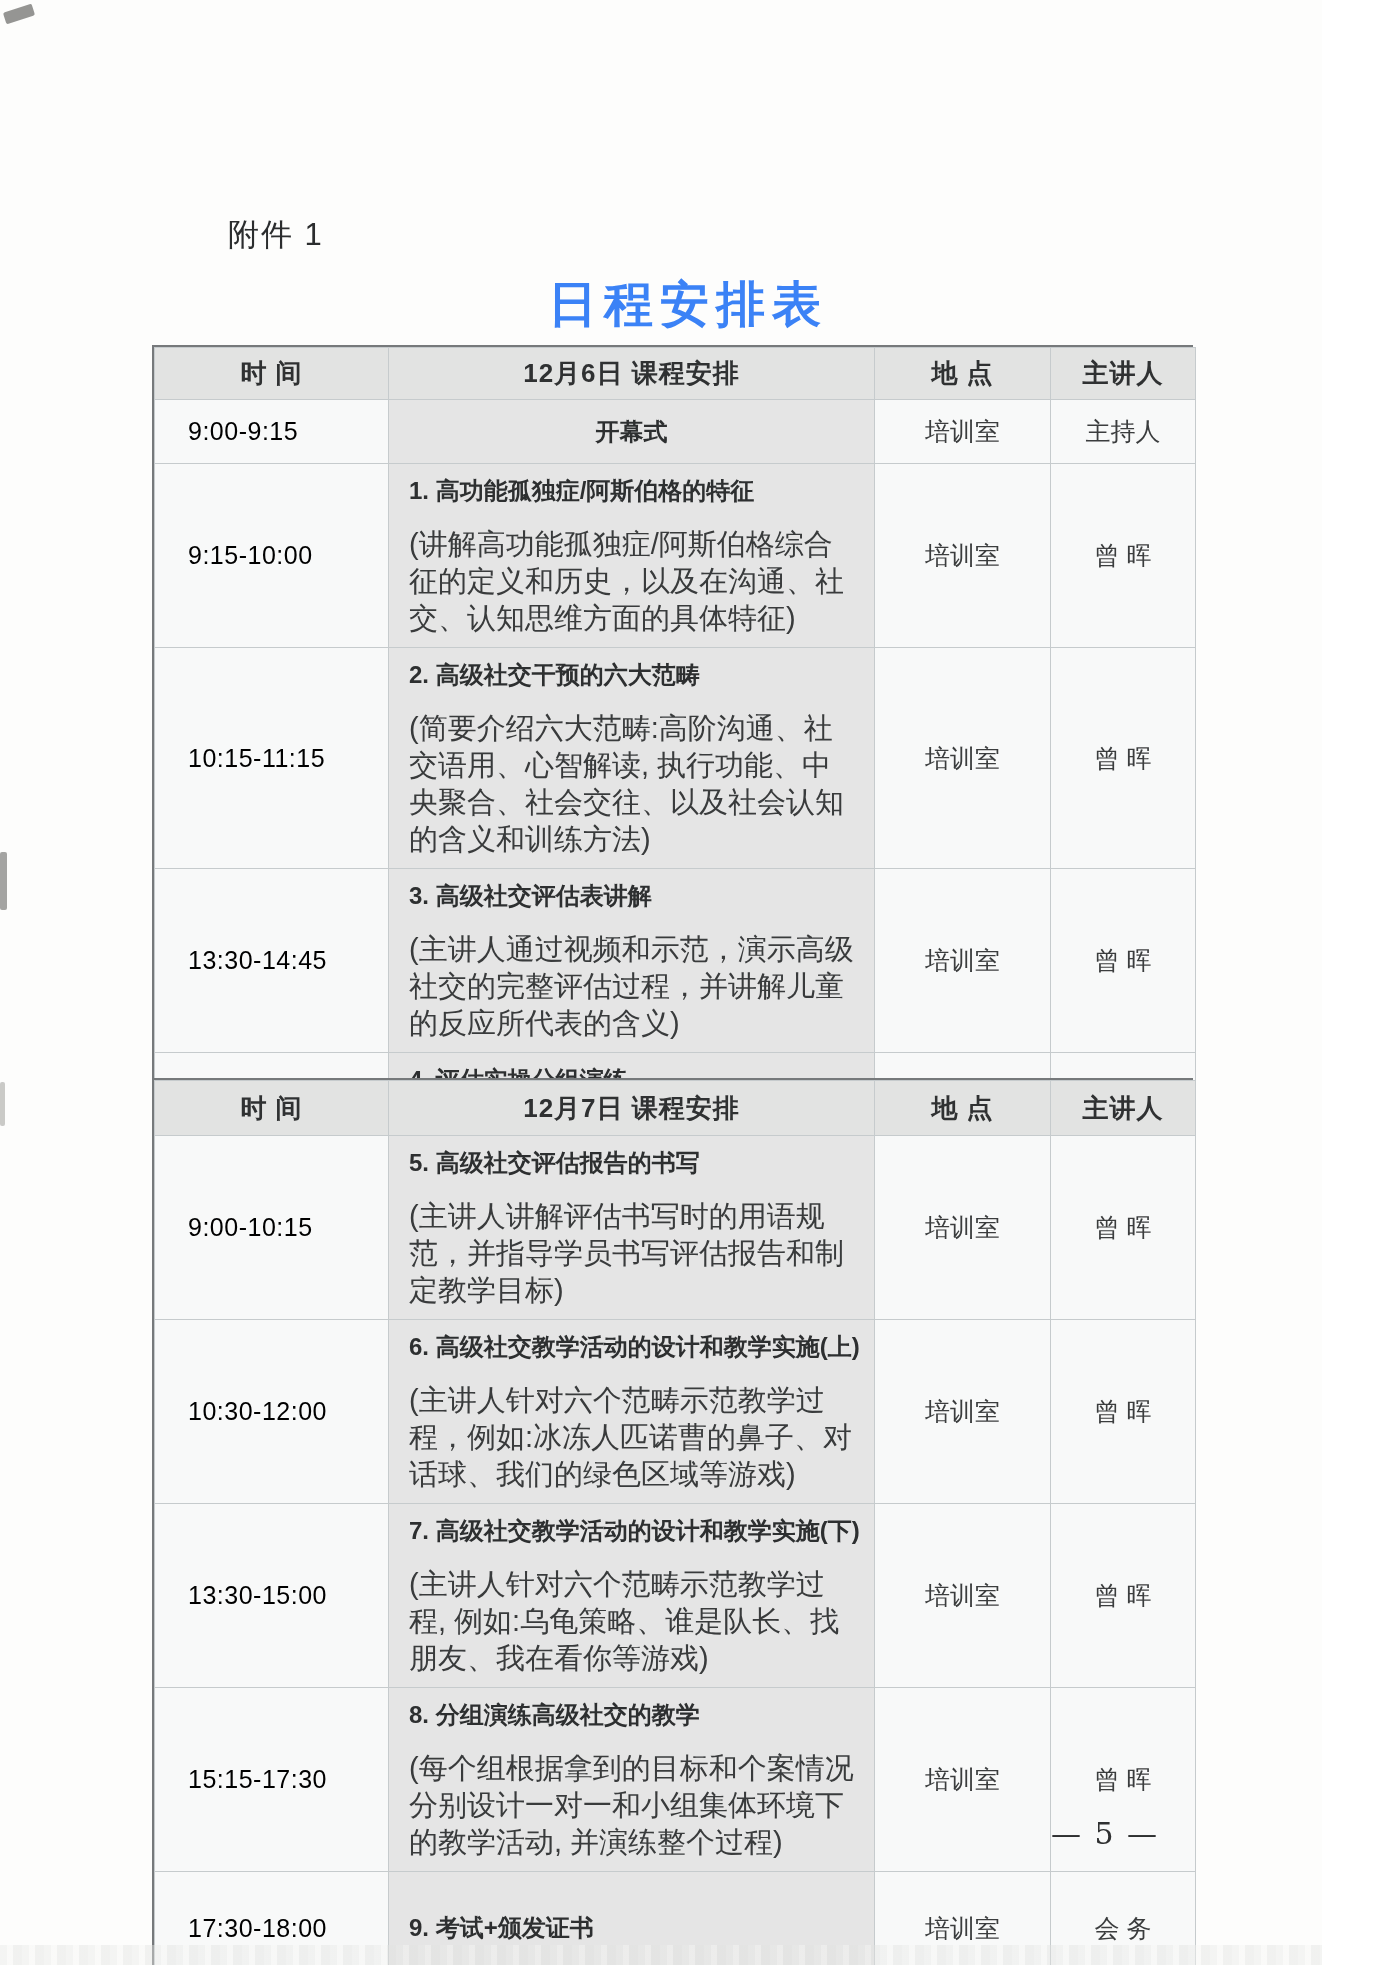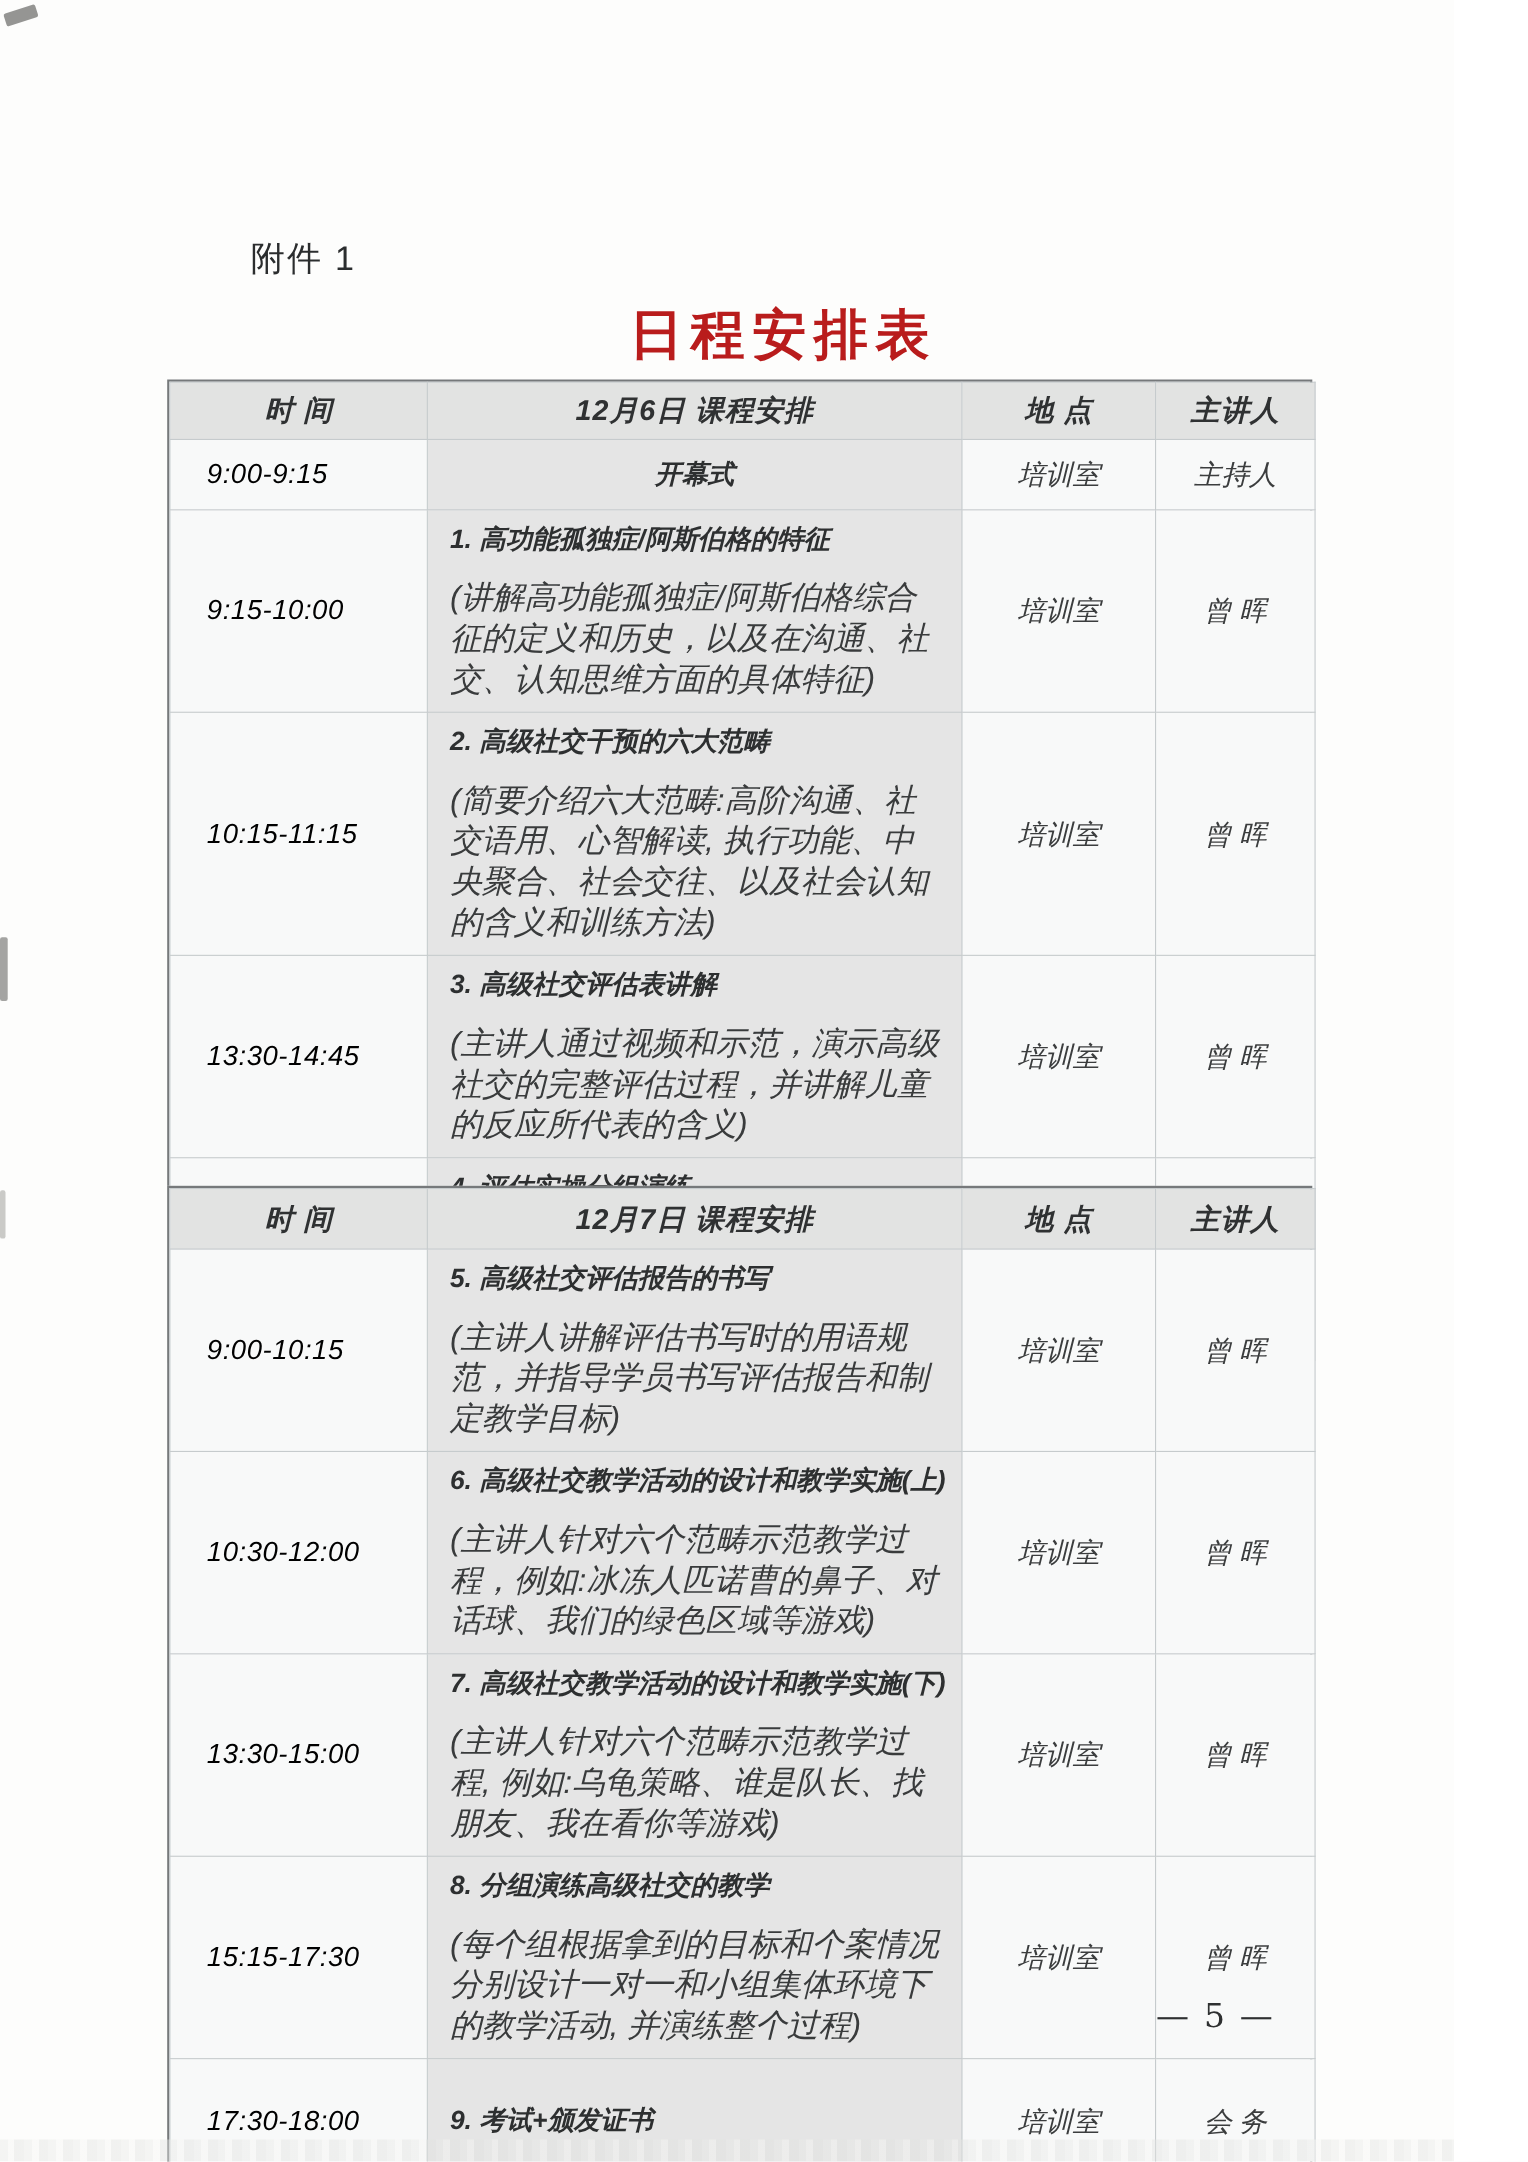--- a/index.html
+++ b/index.html
@@ -8,29 +8,28 @@
     width:1322px;height:1965px;
     background:#fdfdfc;
     font-family:"Liberation Sans","DejaVu Sans",sans-serif;
     overflow:hidden;
   }
   .attachment{
     position:absolute;left:228px;top:214px;
     font-size:31px;color:#2b2d2e;letter-spacing:2px;
   }
   .doc-title{
-    position:absolute;left:572px;top:272px;margin:0;
-    font-size:49px;font-weight:bold;letter-spacing:7px;color:#b91c1c;
+    position:absolute;left:548px;top:272px;margin:0;
+    font-size:49px;font-weight:bold;letter-spacing:7px;color:#3b82f6;
     font-family:"Liberation Serif","DejaVu Serif",serif;
   }
   .tbl{
     position:absolute;left:152px;width:1041px;
     border:2px solid #76797b;background:#ffffff;
     box-sizing:border-box;
-    font-style:italic;
   }
   .tbl table{width:100%;border-collapse:collapse;table-layout:fixed;}
   .tbl th,.tbl td{border:1px solid #c6cbcd;vertical-align:middle;padding:0;}
   .hdr th{
     background:#e2e3e2;
     font-size:26px;font-weight:bold;color:#2f3132;text-align:center;
     letter-spacing:1px;
   }
   td.time{font-size:25px;color:#000000;text-align:left;background:#f8f9f9;letter-spacing:0.5px;padding-left:33px;}
   td.event{background:#e5e5e5;padding:10px 14px 10px 20px;text-align:left;}

